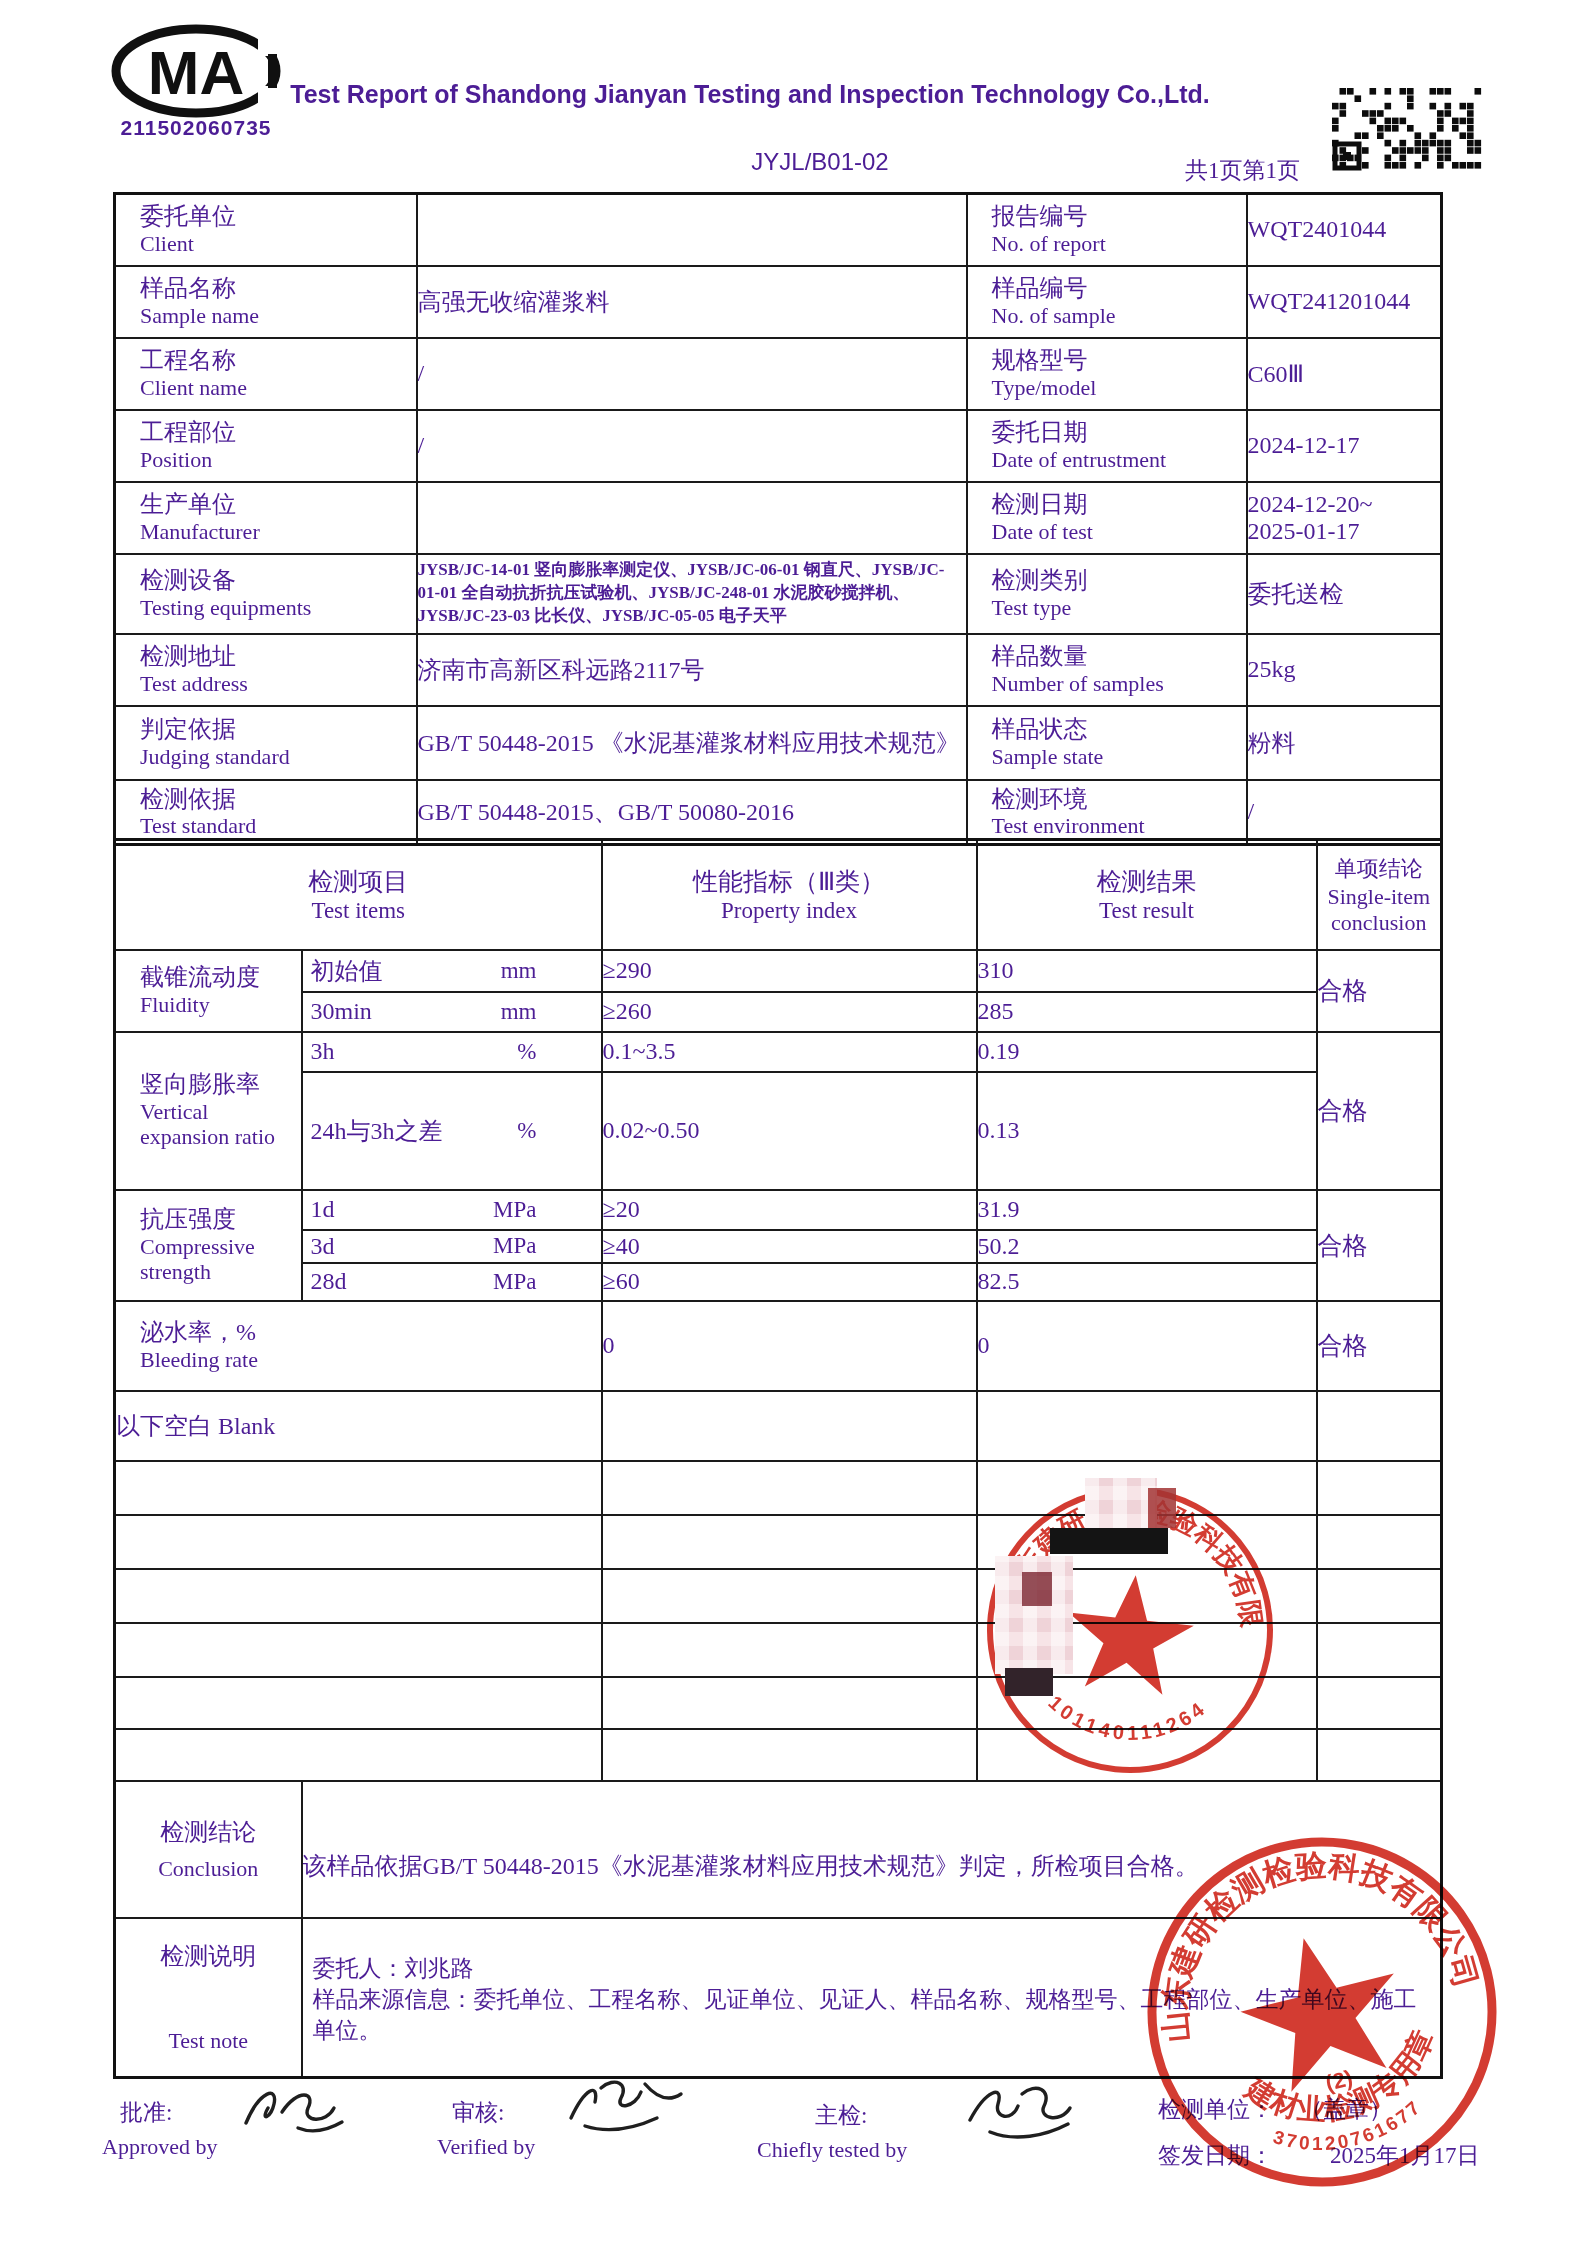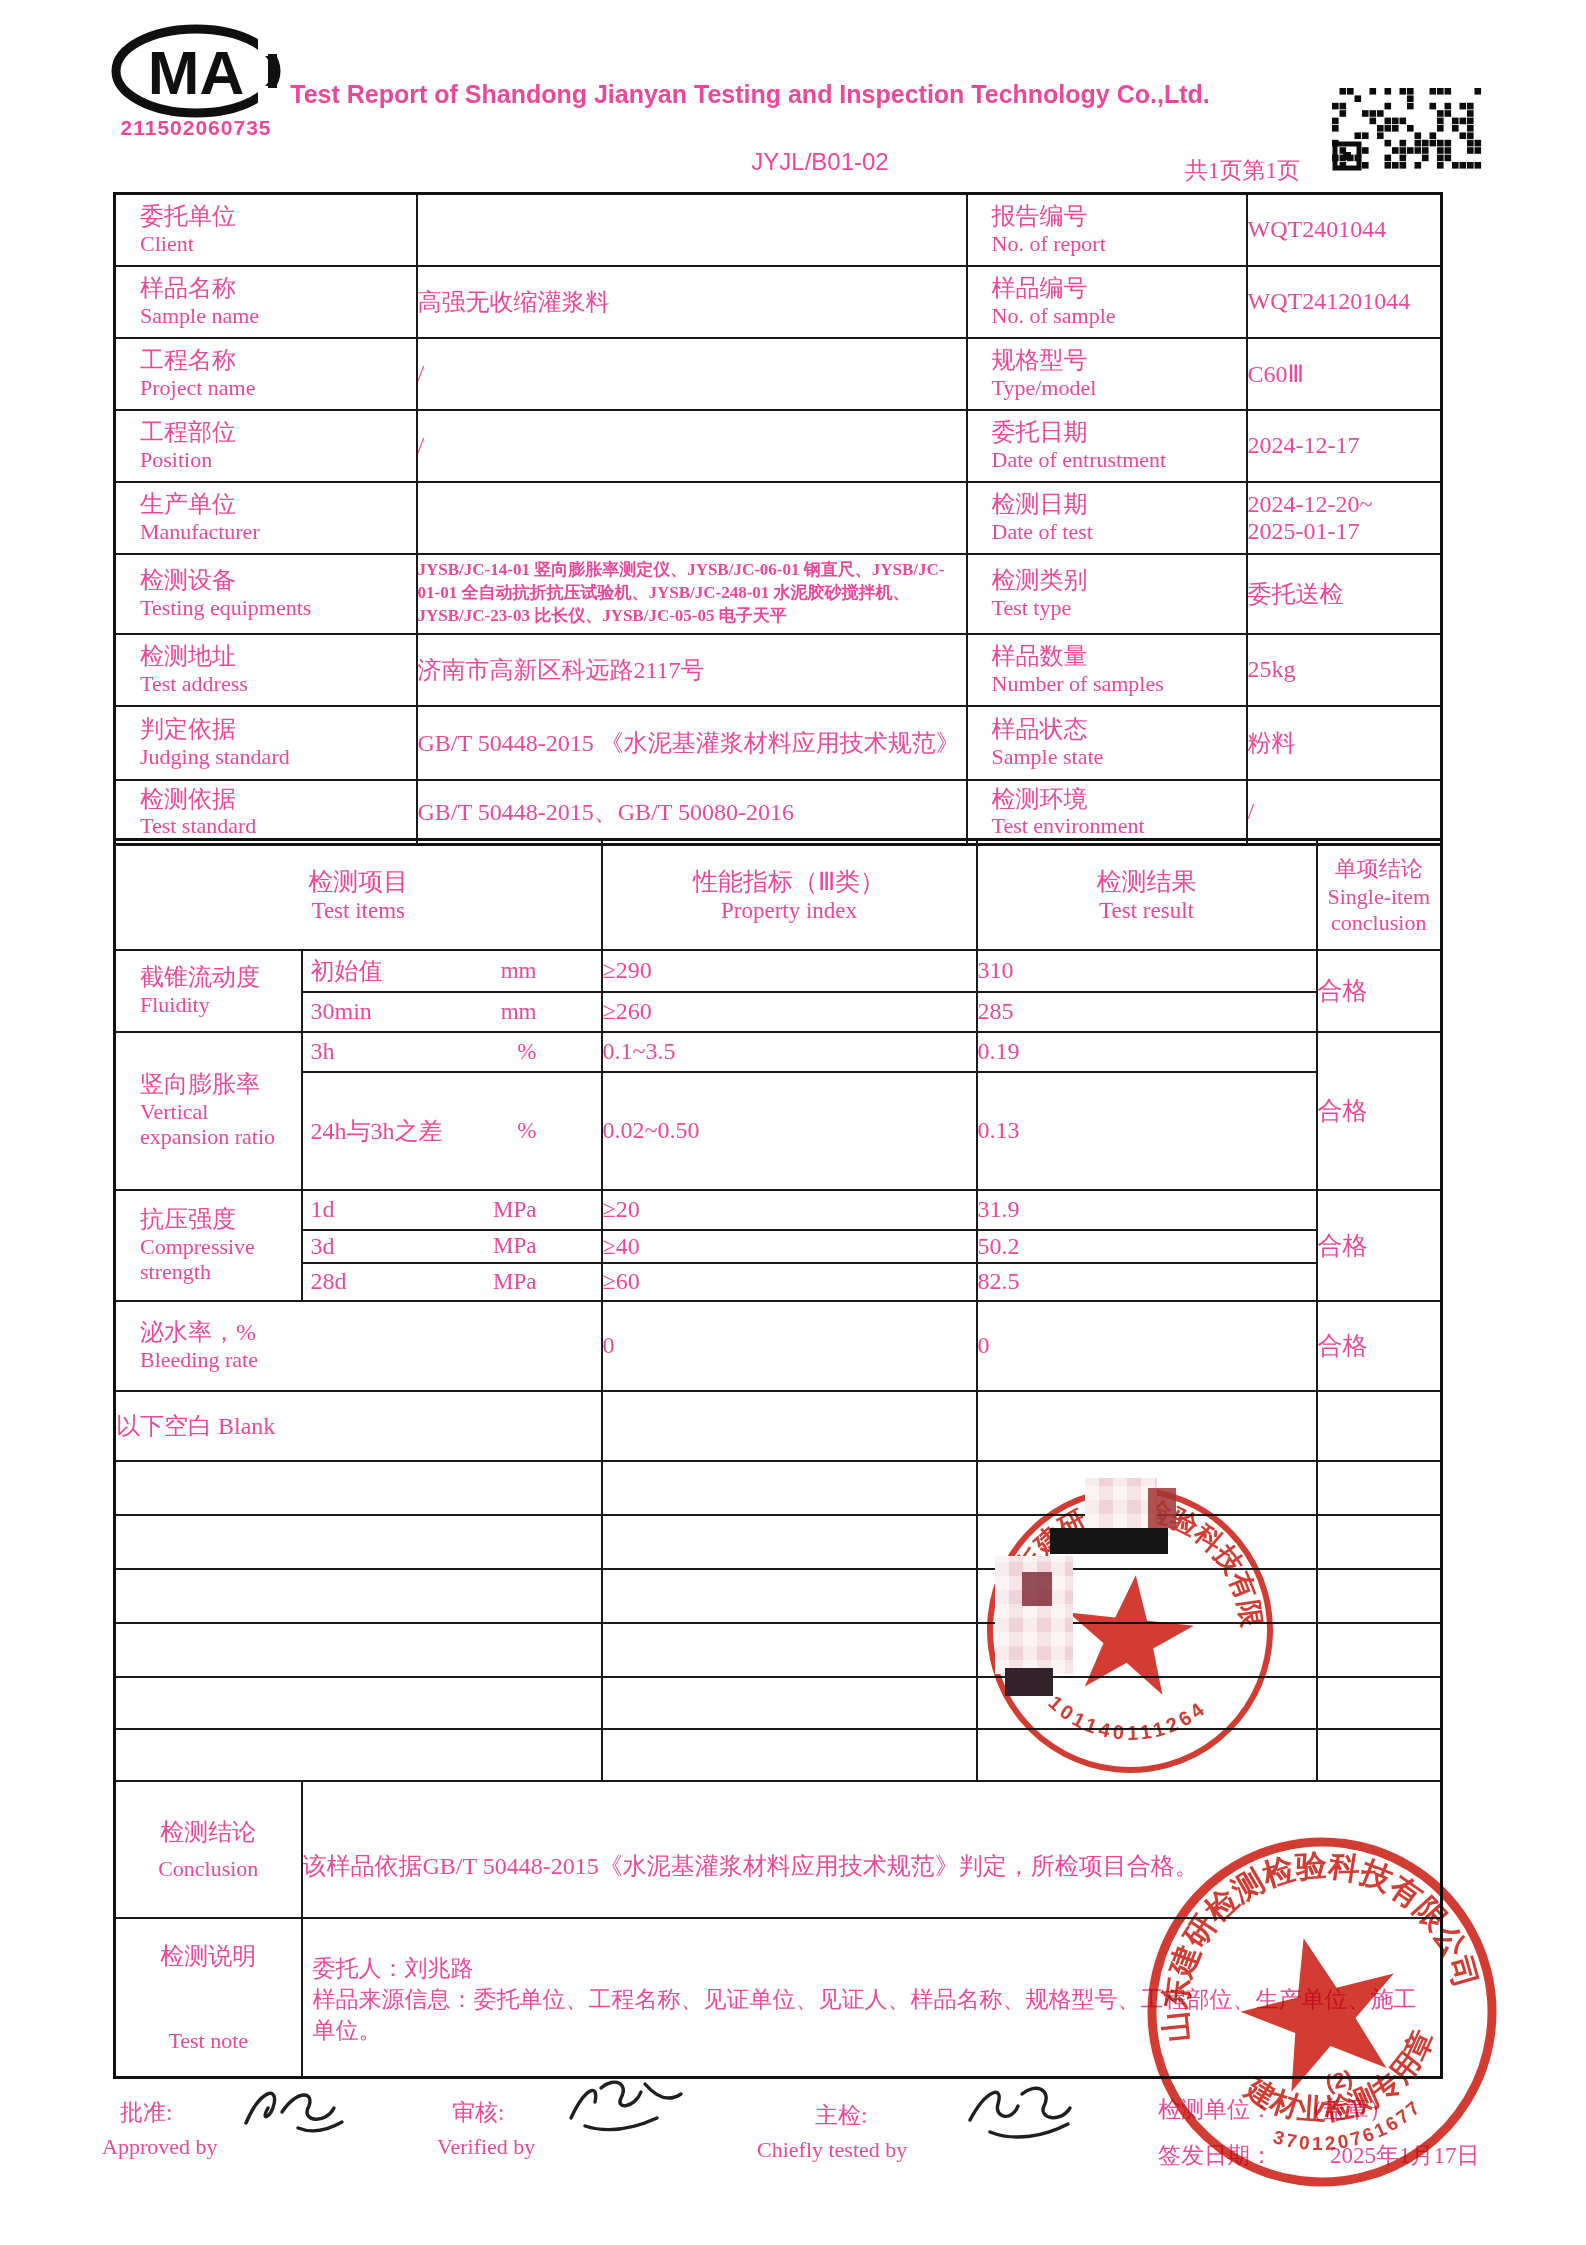--- a/index.html
+++ b/index.html
@@ -1,17 +1,17 @@
 <!DOCTYPE html>
 <html><head>
 <meta charset="utf-8">
 <style>
   html,body{margin:0;padding:0;background:#ffffff;}
   .page{position:relative;width:1586px;height:2245px;background:#fff;
-        font-family:"Liberation Serif",serif;color:#ec4899;overflow:hidden;}
+        font-family:"Liberation Serif",serif;color:#4c1d95;overflow:hidden;}
   .abs{position:absolute;}
   
   .title-cn{left:200px;top:24px;width:1100px;text-align:center;font-family:"Liberation Sans",sans-serif;
             font-weight:bold;font-size:40px;letter-spacing:3px;}
   .title-en{left:150px;top:80px;width:1200px;text-align:center;font-family:"Liberation Sans",sans-serif;
             font-weight:bold;font-size:25px;}
   .form-code{left:690px;top:148px;width:260px;text-align:center;font-family:"Liberation Sans",sans-serif;font-size:24px;}
   .page-note{left:1185px;top:155px;font-size:23px;}
   .cma-number{left:96px;top:116px;width:200px;text-align:center;font-family:"Liberation Sans",sans-serif;
               font-size:21px;letter-spacing:1px;font-weight:bold;}
@@ -204,21 +204,21 @@
               <span>样品编号</span>
               <span class="en">No. of sample</span>
             </div>
           </td>
       <td class="val">WQT241201044</td>
     </tr>
     <tr style="height:72px">
       <td>
             <div class="two">
               <span>工程名称</span>
-              <span class="en">Project name</span>
+              <span class="en">Client name</span>
             </div>
           </td>
       <td class="val">/</td>
       <td>
             <div class="two">
               <span>规格型号</span>
               <span class="en">Type/model</span>
             </div>
           </td>
       <td class="val">C60Ⅲ</td>

